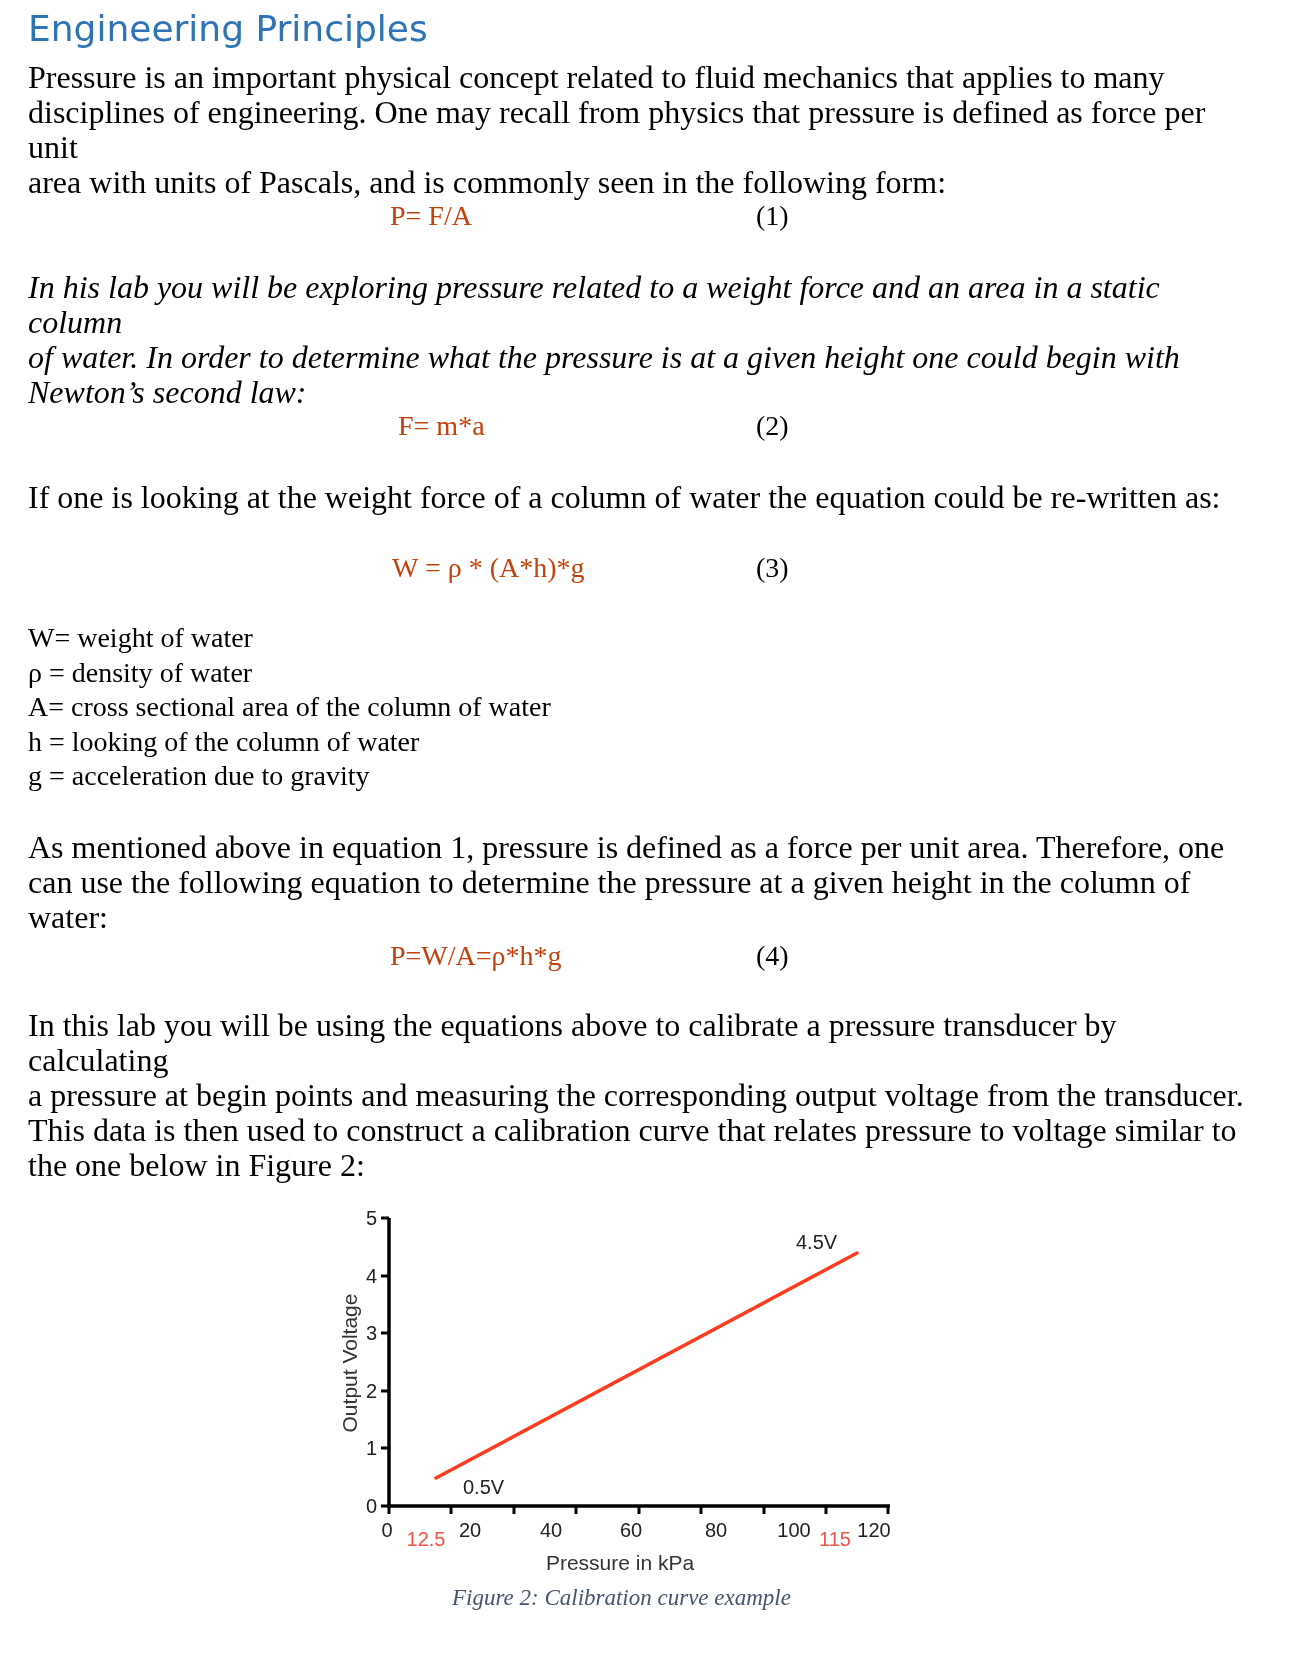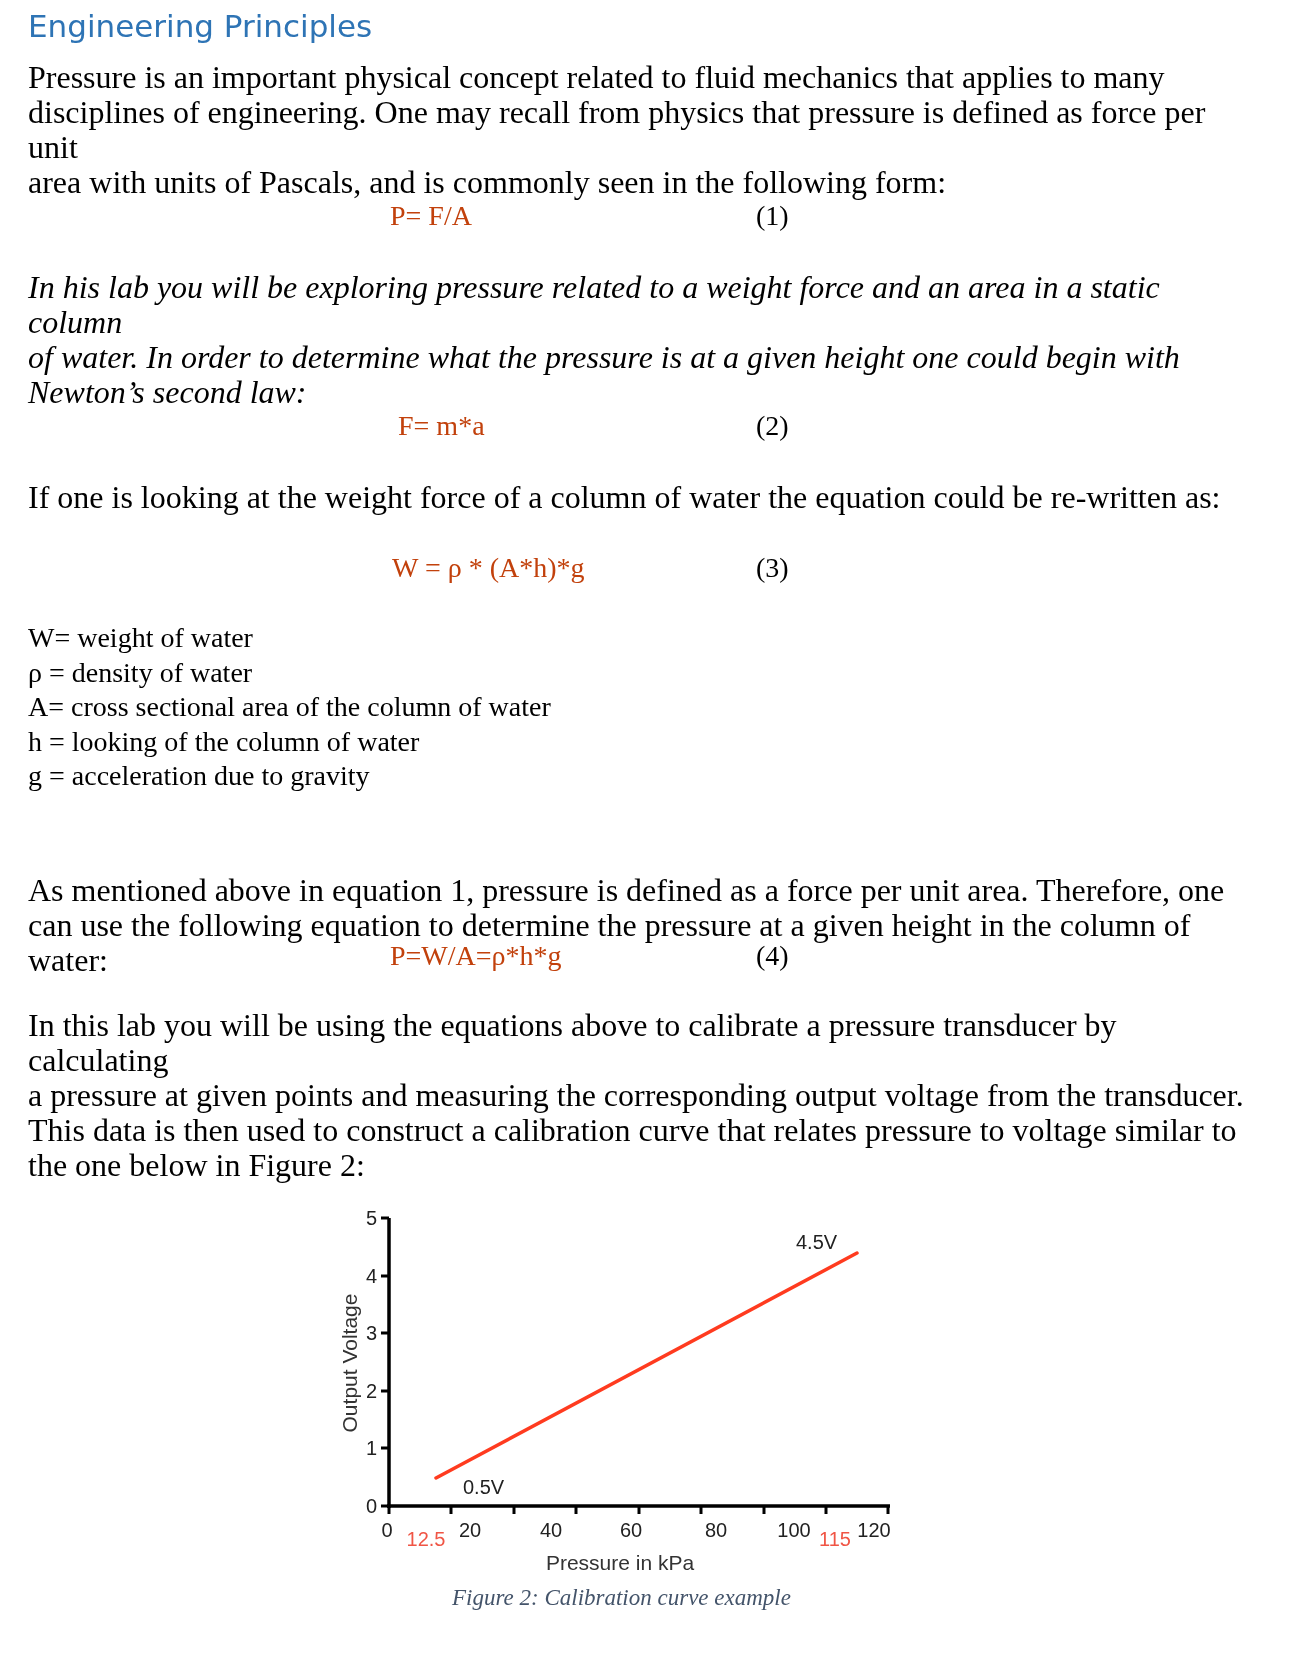--- a/index.html
+++ b/index.html
@@ -1,20 +1,20 @@
 <!DOCTYPE html>
 <html><head>
 <meta charset="utf-8">
 <style>
   html, body { margin: 0; padding: 0; background: #ffffff; }
   body { width: 1297px; height: 1657px; position: relative; overflow: hidden; }
   .page { position: absolute; left: 0; top: 0; width: 1297px; height: 1657px; }
   .heading {
     position: absolute; left: 28px; top: 8px;
-    font-family: "DejaVu Sans", sans-serif; font-size: 31px; color: #2E74B5;
+    font-family: "DejaVu Sans", sans-serif; font-size: 36px; color: #2E74B5;
     letter-spacing: 0px; font-weight: normal; white-space: nowrap; text-align: center;
   }
   .para {
     position: absolute; left: 28px; width: 1230px;
     font-family: "Liberation Serif", serif; font-size: 32px; line-height: 35px; color: #000;
   }
   .eq {
     position: absolute; font-family: "Liberation Serif", serif; font-size: 28px; color: #c2410c; white-space: nowrap;
   }
   .eqnum { position: absolute; font-family: "Liberation Serif", serif; font-size: 28px; color: #000; }
@@ -60,32 +60,32 @@
   <div class="eqnum" style="left:756px; top:552px;">(3)</div>
 
   <div class="deflist">
     <div>W= weight of water</div>
     <div>ρ = density of water</div>
     <div>A= cross sectional area of the column of water</div>
     <div>h = looking of the column of water</div>
     <div>g = acceleration due to gravity</div>
   </div>
 
-  <div class="para" style="top:830px;margin-top:43px;">
+  <div class="para" style="top:830px;">
     <div>As mentioned above in equation 1, pressure is defined as a force per unit area. Therefore, one</div>
     <div>can use the following equation to determine the pressure at a given height in the column of</div>
     <div>water:</div>
   </div>
 
   <div class="eq" style="left:390px; top:940px;">P=W/A=ρ*h*g</div>
   <div class="eqnum" style="left:756px; top:940px;">(4)</div>
 
   <div class="para" style="top:1008px;">
     <div>In this lab you will be using the equations above to calibrate a pressure transducer by calculating</div>
-    <div>a pressure at given points and measuring the corresponding output voltage from the transducer.</div>
+    <div>a pressure at begin points and measuring the corresponding output voltage from the transducer.</div>
     <div>This data is then used to construct a calibration curve that relates pressure to voltage similar to</div>
     <div>the one below in Figure 2:</div>
   </div>
 
   <svg class="chart" viewBox="0 0 1297 1657">
 
     <line x1="389" y1="1218" x2="389" y2="1508" stroke="#000" stroke-width="3.5"></line>
     <line x1="387" y1="1506" x2="890" y2="1506" stroke="#000" stroke-width="3.5"></line>
 
     <g stroke="#000" stroke-width="3">

